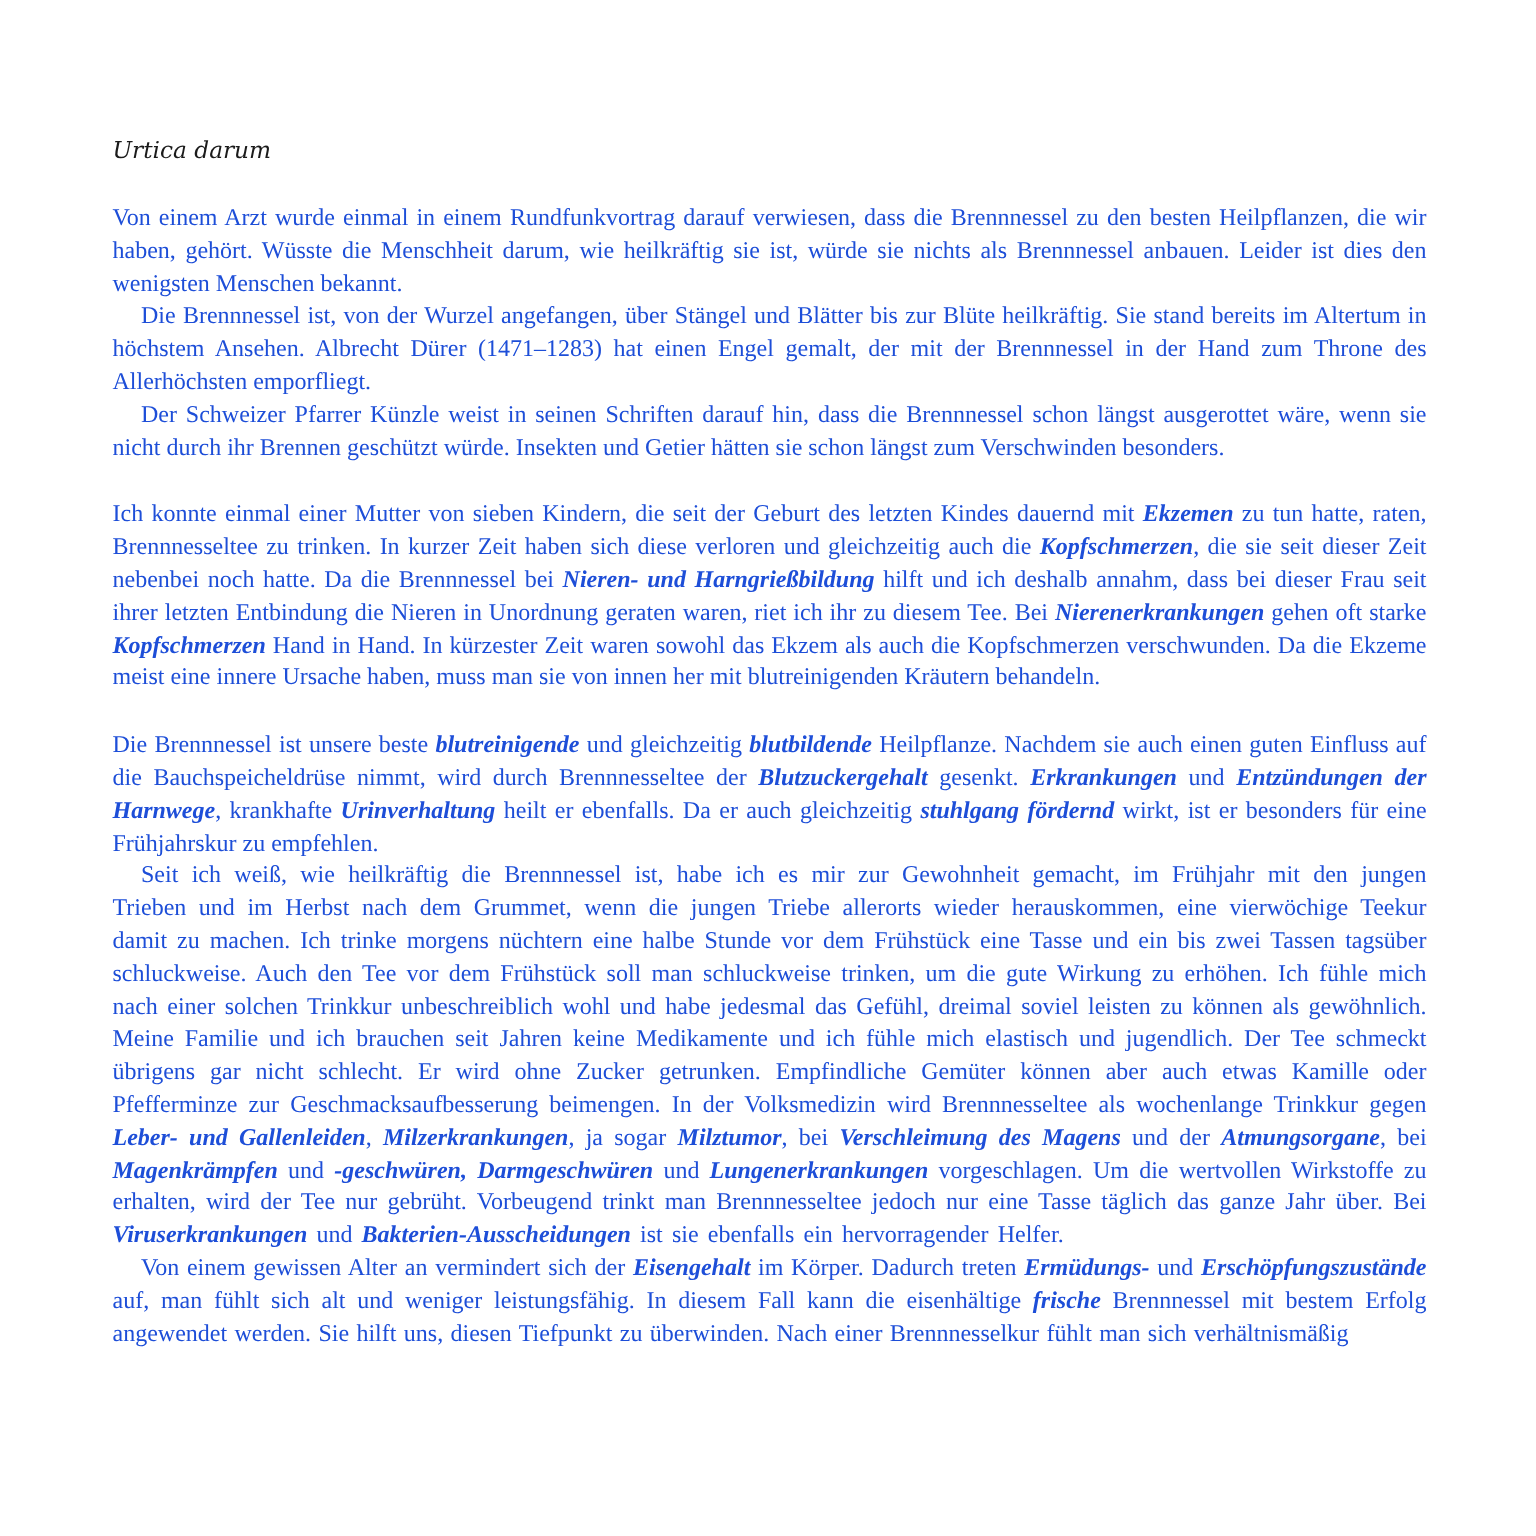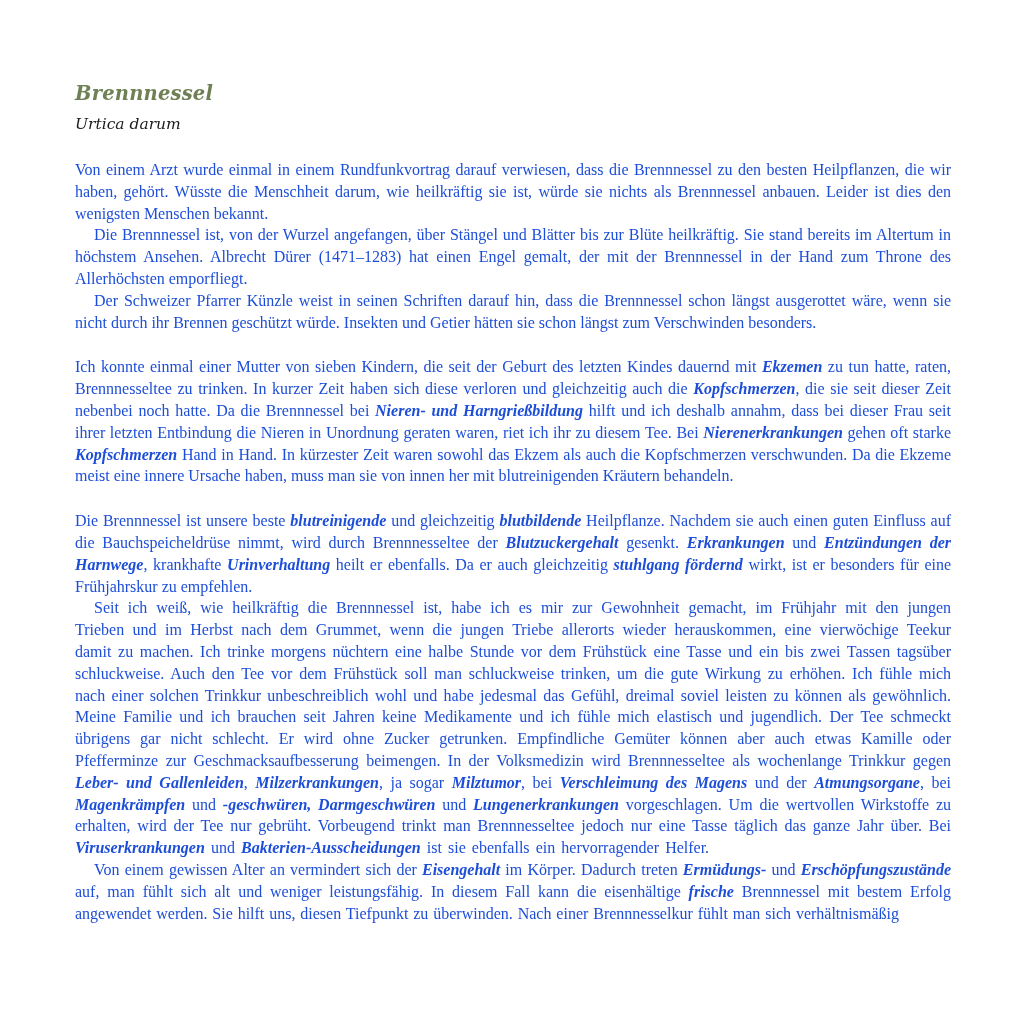--- a/index.html
+++ b/index.html
@@ -76,21 +76,20 @@
     font-style: italic;
     margin-top: 34px;
   }
 </style>
 </head>
 <body>
 
 <div class="page">
   <div class="content">
 
-    <h1 class="plant-title">Brennnessel</h1>
 
     <div class="plant-subtitle">Urtica darum</div>
 
     <div id="sections-host">
         <div class="body-block">
           <p class="para">Von einem Arzt wurde einmal in einem Rundfunkvortrag darauf verwiesen, dass die Brennnessel zu den besten Heilpflanzen, die wir haben, gehört. Wüsste die Menschheit darum, wie heilkräftig sie ist, würde sie nichts als Brennnessel anbauen. Leider ist dies den wenigsten Menschen bekannt.</p>
           <p class="para indent">Die Brennnessel ist, von der Wurzel angefangen, über Stängel und Blätter bis zur Blüte heilkräftig. Sie stand bereits im Altertum in höchstem Ansehen. Albrecht Dürer (1471–1283) hat einen Engel gemalt, der mit der Brennnessel in der Hand zum Throne des Allerhöchsten emporfliegt.</p>
           <p class="para indent">Der Schweizer Pfarrer Künzle weist in seinen Schriften darauf hin, dass die Brennnessel schon längst ausgerottet wäre, wenn sie nicht durch ihr Brennen geschützt würde. Insekten und Getier hätten sie schon längst zum Verschwinden besonders.</p>
         </div>
         <div class="body-block tight">

